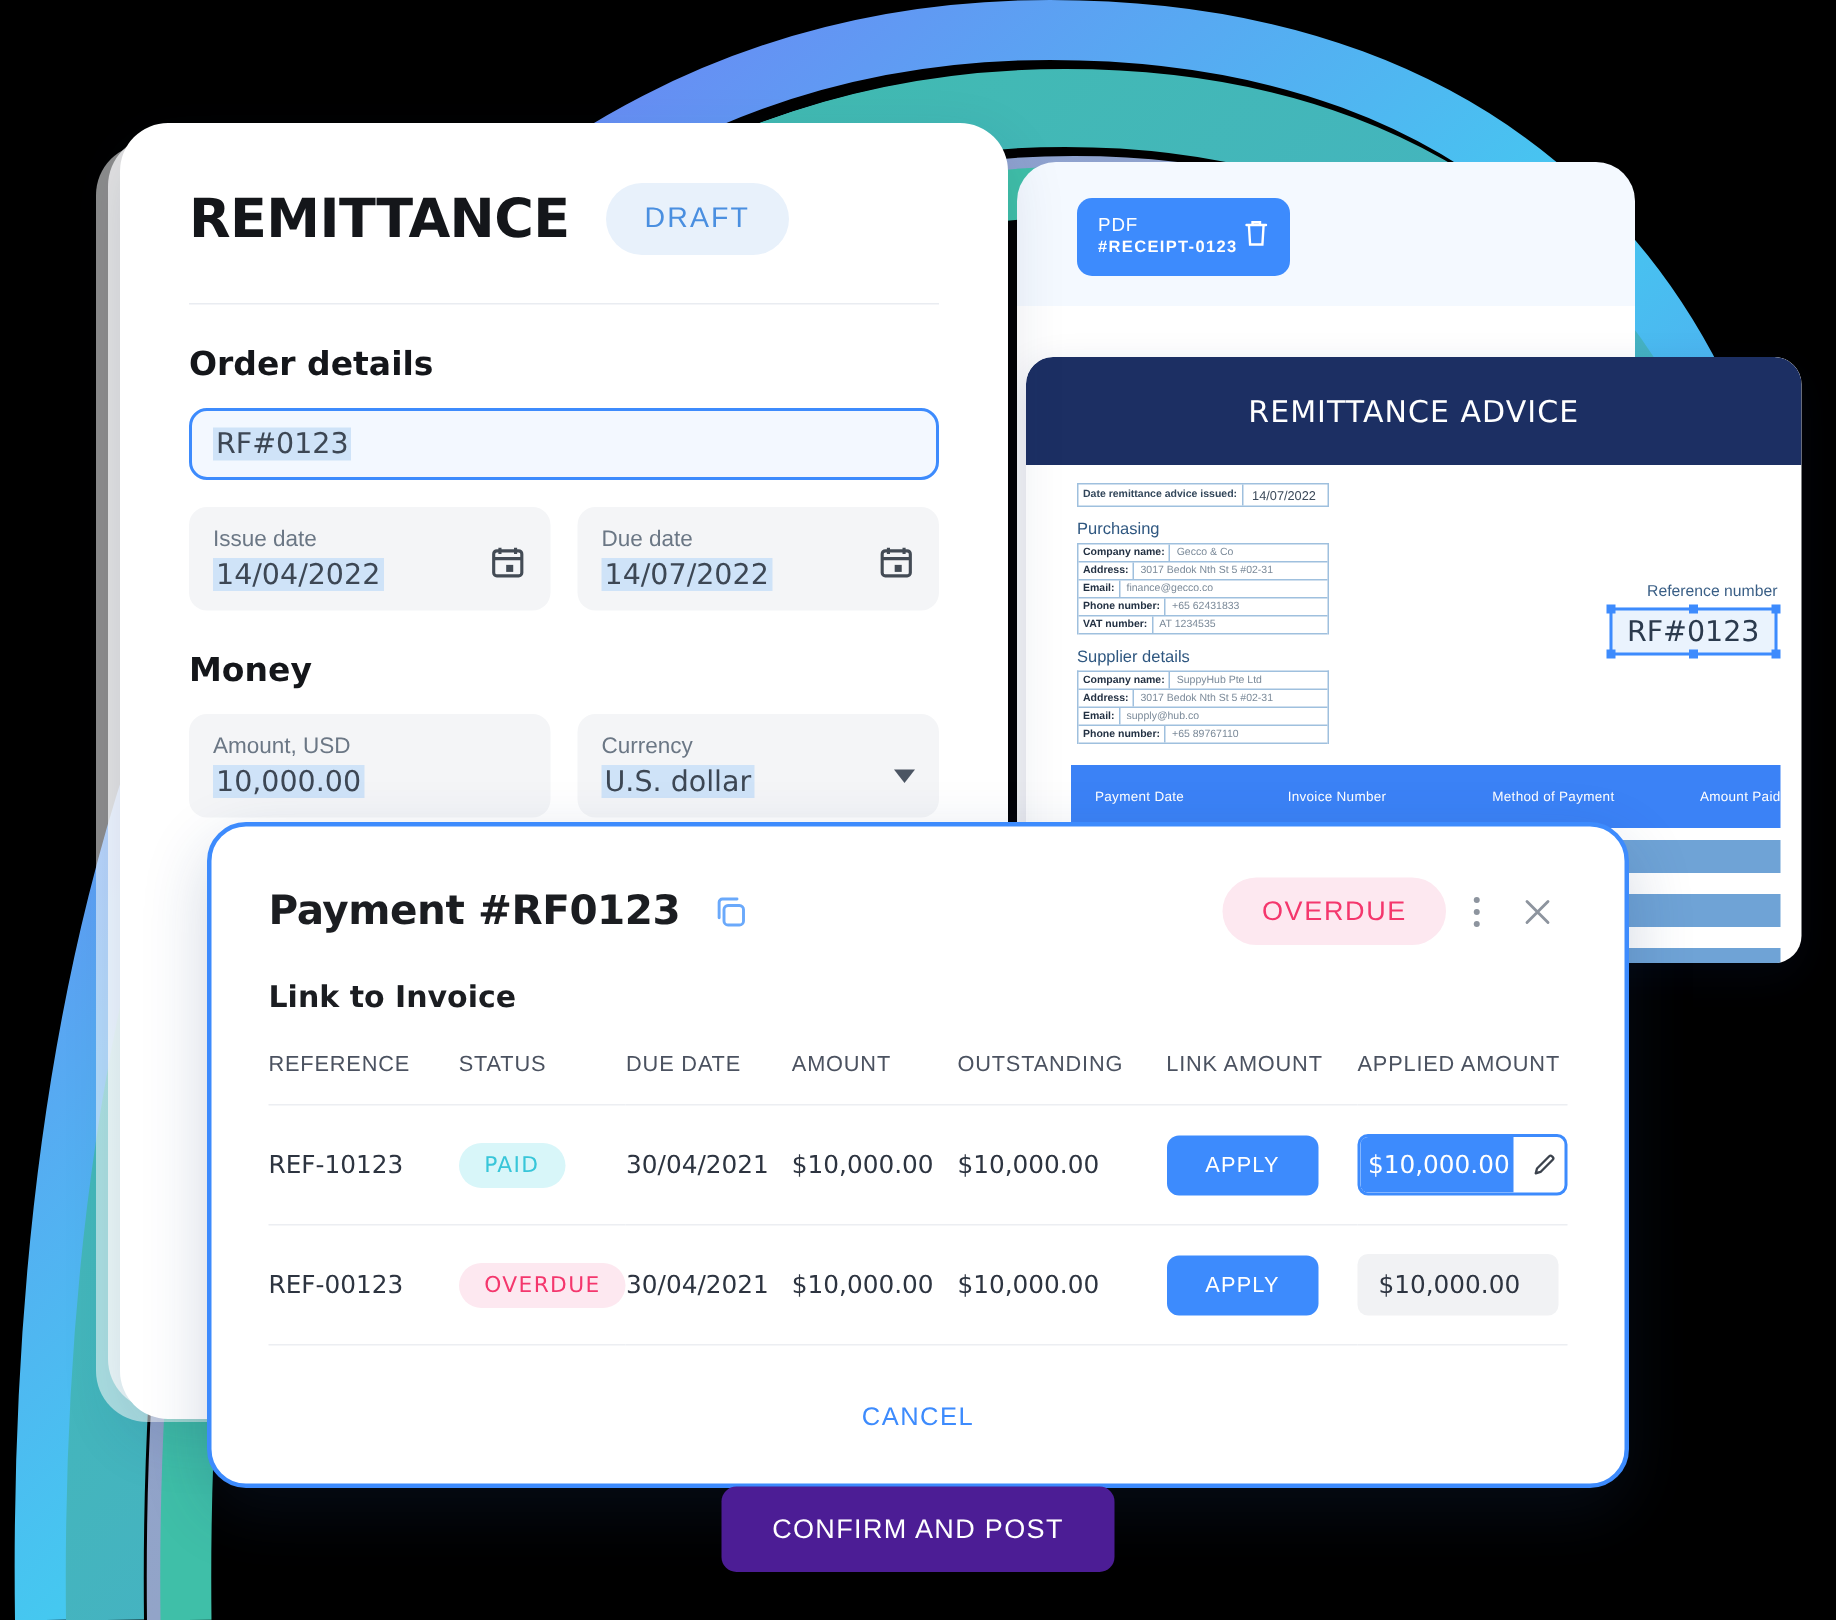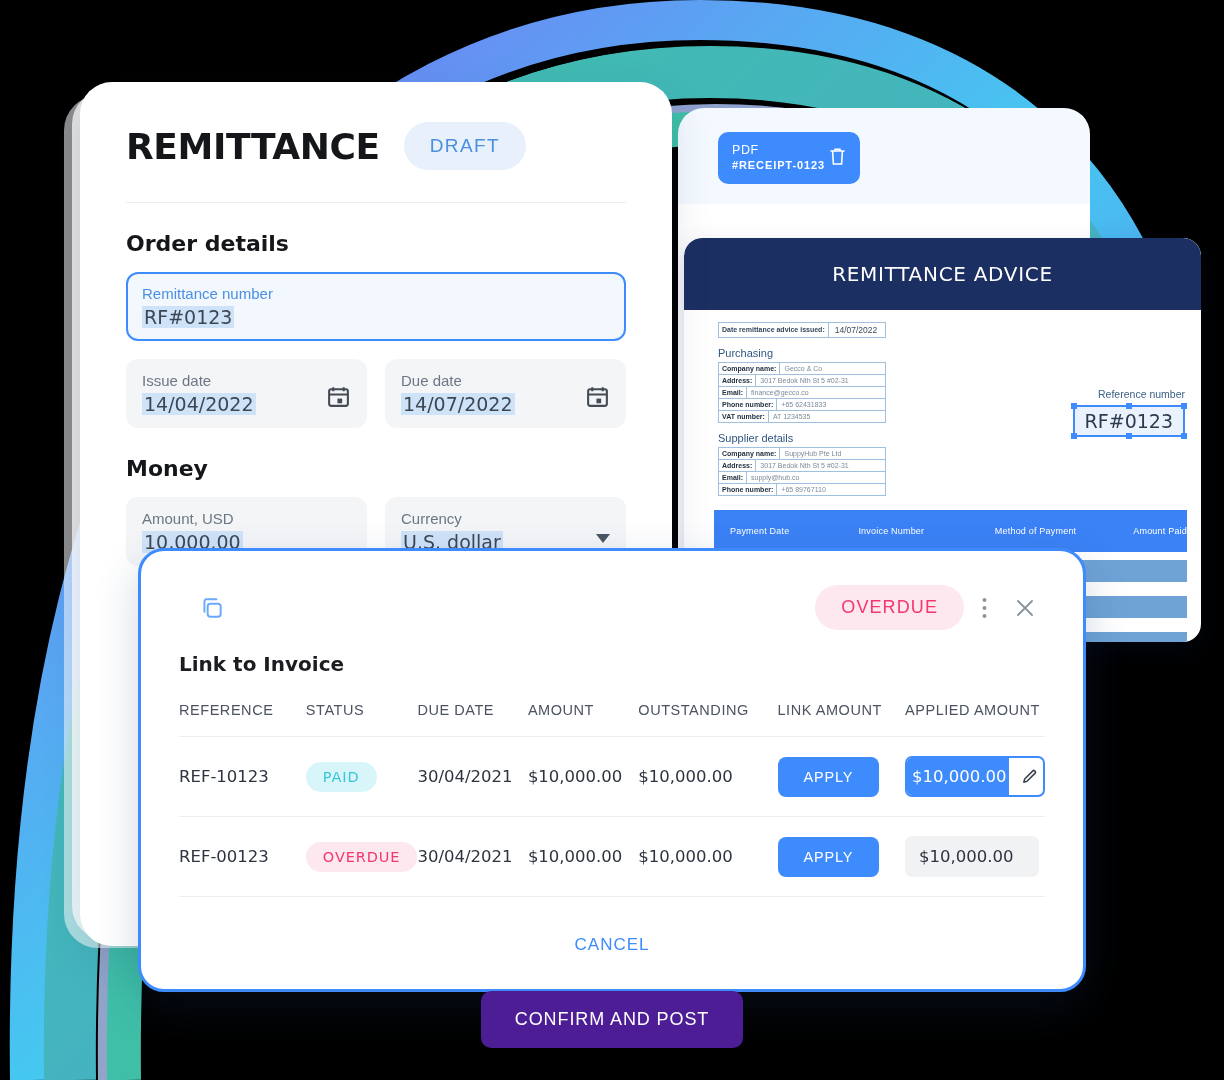--- a/index.html
+++ b/index.html
@@ -345,21 +345,20 @@
   <div class="main-card">
     <div class="title-row">
       <span class="big-title">REMITTANCE</span>
       <span class="draft-pill">DRAFT</span>
     </div>
     <div class="divider"></div>
 
     <div class="sec-h">Order details</div>
 
     <div class="field focused">
-      <div class="f-label">Remittance number</div>
       <span class="f-value">RF#0123</span>
     </div>
 
     <div class="row2">
       <div class="field">
         <span class="inner">
           <span class="f-label" style="display:block">Issue date</span>
           <span class="f-value">14/04/2022</span>
         </span>
         <span class="cal-icon">
@@ -399,20 +398,21 @@
           <span class="f-label" style="display:block">Currency</span>
           <span class="f-value">U.S. dollar</span>
         </span>
         <span class="caret"></span>
       </div>
     </div>
   </div>
 
   <div class="modal">
     <div class="m-head">
+      <span class="m-title">Payment #RF0123</span>
       <span class="copy-btn">
         <svg width="26" height="26" viewBox="0 0 24 24" fill="none" stroke="#6aa9fb" stroke-width="1.8">
           <rect x="8" y="8" width="12" height="12" rx="2.5"></rect>
           <path d="M5 15.5V6a2 2 0 0 1 2-2h9" stroke-linecap="round"></path>
         </svg>
       </span>
       <span class="m-head-right">
         <span class="status-pill pill-overdue-lg">OVERDUE</span>
         <span class="kebab">
           <svg width="5" height="22" viewBox="0 0 5 22">

